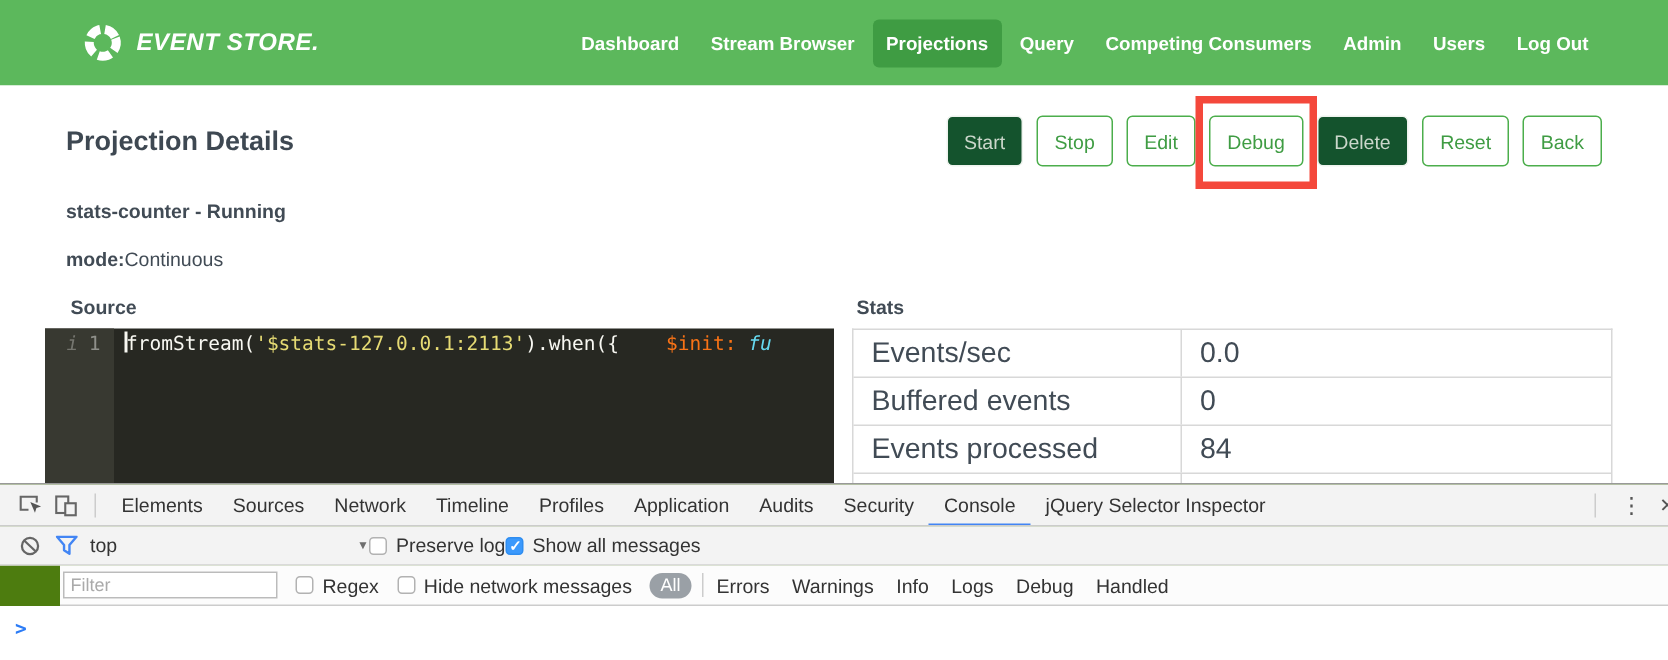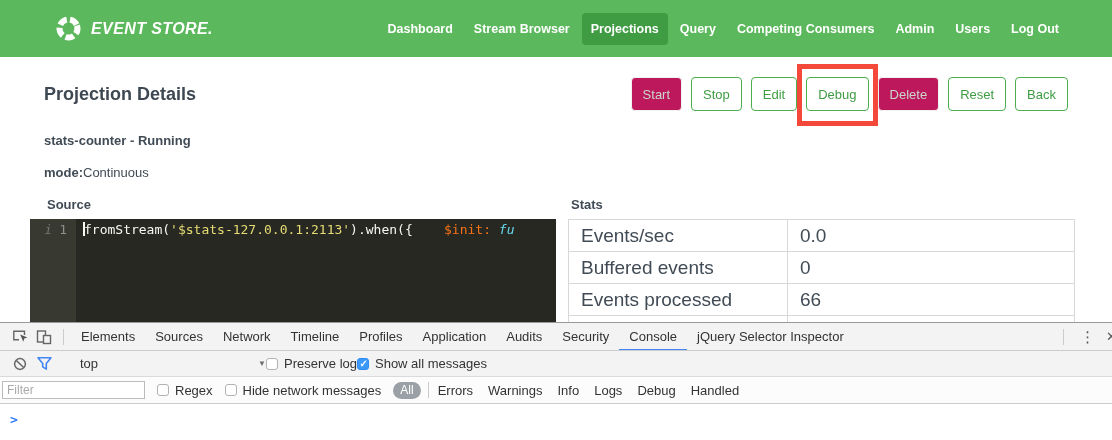--- a/index.html
+++ b/index.html
@@ -14,21 +14,21 @@
   .nav-item { color:#fff; font-size:12.5px; font-weight:bold; padding:9px 9px; border-radius:4px; cursor:pointer; white-space:nowrap; }
   .nav-item.active { background:#3f9c43; }
 
   
   main { position:absolute; top:57px; left:0; width:1112px; height:265px; overflow:hidden; background:#fff; }
   .title-row { display:flex; align-items:center; padding:20px 44px 0 44px; }
   h1 { font-size:18px; color:#3e4852; font-weight:bold; }
   .actions { margin-left:auto; display:flex; align-items:center; gap:9px; }
   .btn { height:34px; padding:0 11px; background:#fff; border:1px solid #4cae4c; color:#3f9c43;
          font-size:13px; border-radius:4px; font-family:inherit; cursor:pointer; }
-  .btn.disabled { border-color:#eef3ee; background:#be185d; color:#cbd7cb; cursor:default; }
+  .btn.disabled { border-color:#eef3ee; background:#14532d; color:#cbd7cb; cursor:default; }
   .debug-wrap { position:relative; }
   .debug-box { position:absolute; left:-9px; right:-9px; top:-13px; bottom:-15px; border:5px solid #f4483b; pointer-events:none; }
 
   .proj-name { padding:0 44px; margin-top:22px; font-weight:bold; font-size:13px; color:#414b55; }
   .mode-row  { padding:0 44px; margin-top:17px; font-size:13px; color:#414b55; }
   .mode-row b { font-weight:bold; }
 
   .cols { display:flex; margin-top:17px; }
   .col-label { font-weight:bold; font-size:13px; color:#414b55; margin-bottom:7px; }
   .source-col { width:526px; margin-left:30px; }
@@ -54,29 +54,29 @@
   .dt-tabbar { height:28px; background:#f3f3f3; border-bottom:1px solid #ccc; display:flex; align-items:center; padding-left:8px; overflow:hidden; }
   .dt-icon-btn { display:flex; align-items:center; justify-content:center; width:24px; height:24px; cursor:pointer; }
   .vsep { width:1px; height:16px; background:#ccc; margin:0 7px; flex-shrink:0; }
   .dt-tab { font-size:13px; color:#333; padding:0 10px; height:27px; line-height:27px; cursor:pointer; white-space:nowrap; }
   .dt-tab.active { border-bottom:2px solid #4285f4; height:28px; }
   .dt-right { margin-left:auto; display:flex; align-items:center; }
   .kebab { font-size:15px; color:#555; padding:0 9px; cursor:pointer; letter-spacing:0; }
   .dt-close { font-size:13px; color:#555; cursor:pointer; margin-right:-7px; padding:0 2px; }
 
   .dt-toolbar { height:26px; background:#f3f3f3; border-bottom:1px solid #dadada; display:flex; align-items:center; font-size:13px; color:#333; padding-left:8px; }
-  .context-select { display:flex; align-items:center; width:186px; margin-left:24px; cursor:pointer; }
+  .context-select { display:flex; align-items:center; width:186px; margin-left:4px; cursor:pointer; }
   .context-select .ctx-label { flex:1; }
   .dd-arrow { font-size:8px; color:#6e6e6e; }
   .cb { width:12px; height:12px; border:1px solid #b2b2b2; border-radius:3px; background:#fff; display:inline-block; margin-right:6px; position:relative; flex-shrink:0; cursor:pointer; }
   .cb.checked { background:#3b99fc; border-color:#2f8df0; }
   .cb.checked::after { content:"✓"; color:#fff; font-size:10px; font-weight:bold; position:absolute; left:1.5px; top:-1px; }
   .cb-group { display:flex; align-items:center; cursor:pointer; }
 
-  .dt-filterbar { height:27px; background:#fcfcfc; border-bottom:1px solid #ccc; display:flex; align-items:center; font-size:13px; color:#333; padding-left:2px; }
+  .dt-filterbar { height:27px; background:#fcfcfc; border-bottom:1px solid #ccc; display:flex; align-items:center; font-size:13px; color:#333; padding-left:2px;margin-left:40px; }
   .filter-input { width:143px; height:18px; border:1px solid #bbb; font-size:12px; padding:0 4px; font-family:inherit; color:#333; }
   .filter-input::placeholder { color:#aaa; }
   .dt-filterbar .cb-group { margin-left:12px; }
   .pill { background:#9aa0a6; color:#fff; font-size:12px; padding:1.5px 7px; border-radius:9px; margin-left:12px; cursor:pointer; }
   .levels { display:flex; align-items:center; gap:15px; margin-left:2px; }
   .level { cursor:pointer; }
 
   .dt-console { flex:1; background:#fff; padding:6px 0 0 10px; }
   .prompt { color:#2c7cf6; font-weight:bold; font-size:13px; font-family:"DejaVu Sans Mono", monospace; }
 </style>
@@ -148,21 +148,21 @@
           <div class="stat-row">
             <div class="stat-name">Events/sec</div>
             <div class="stat-value">0.0</div>
           </div>
           <div class="stat-row">
             <div class="stat-name">Buffered events</div>
             <div class="stat-value">0</div>
           </div>
           <div class="stat-row">
             <div class="stat-name">Events processed</div>
-            <div class="stat-value">66</div>
+            <div class="stat-value">84</div>
           </div>
           <div class="stat-row">
             <div class="stat-name"></div>
             <div class="stat-value"></div>
           </div>
         </div>
       </div>
     </div>
   </main>
 

